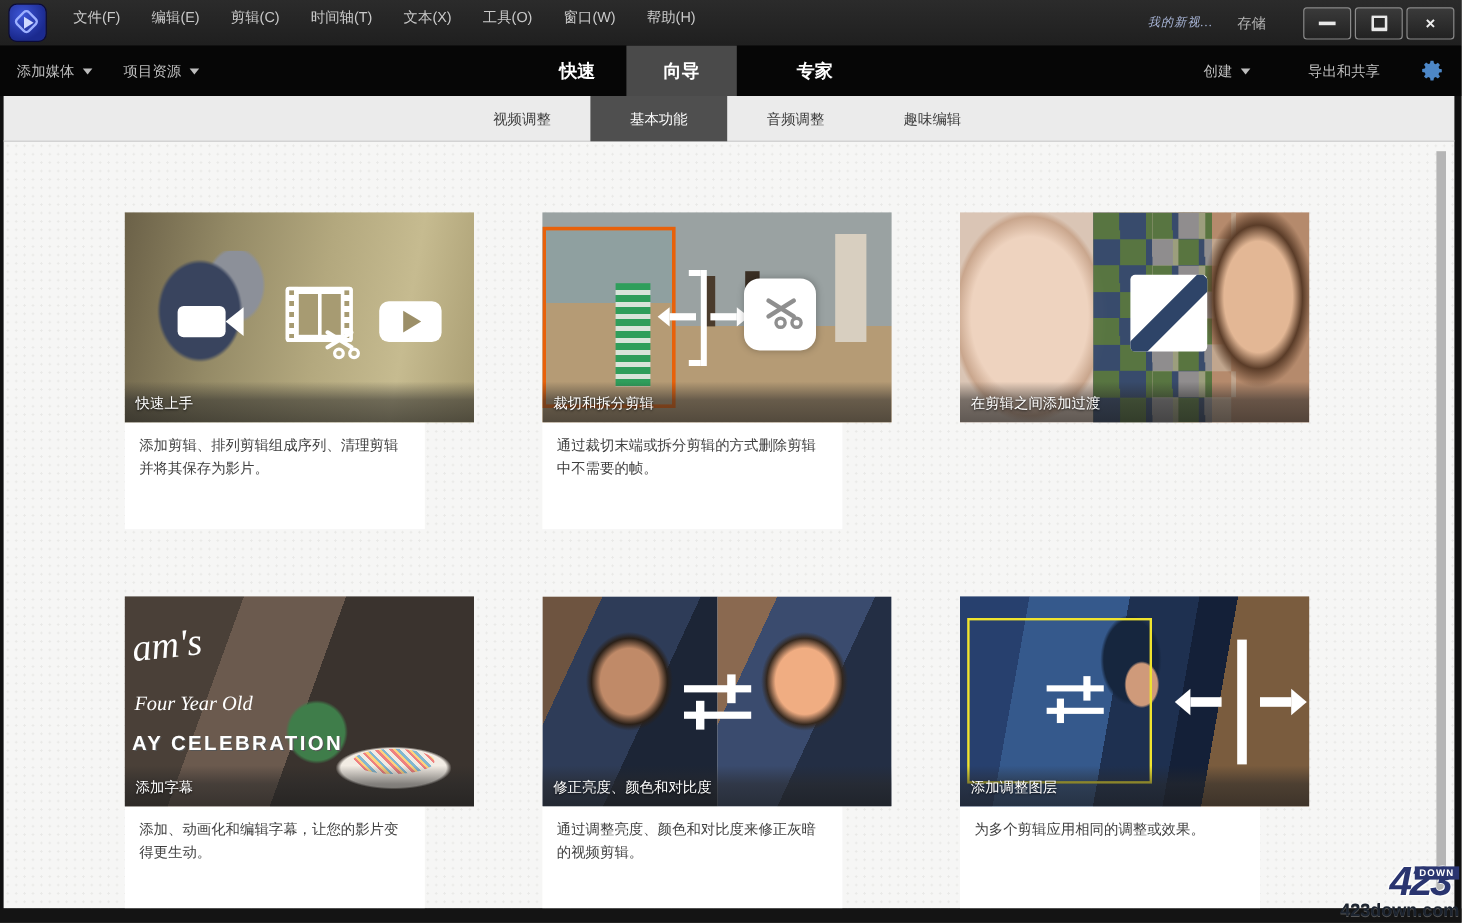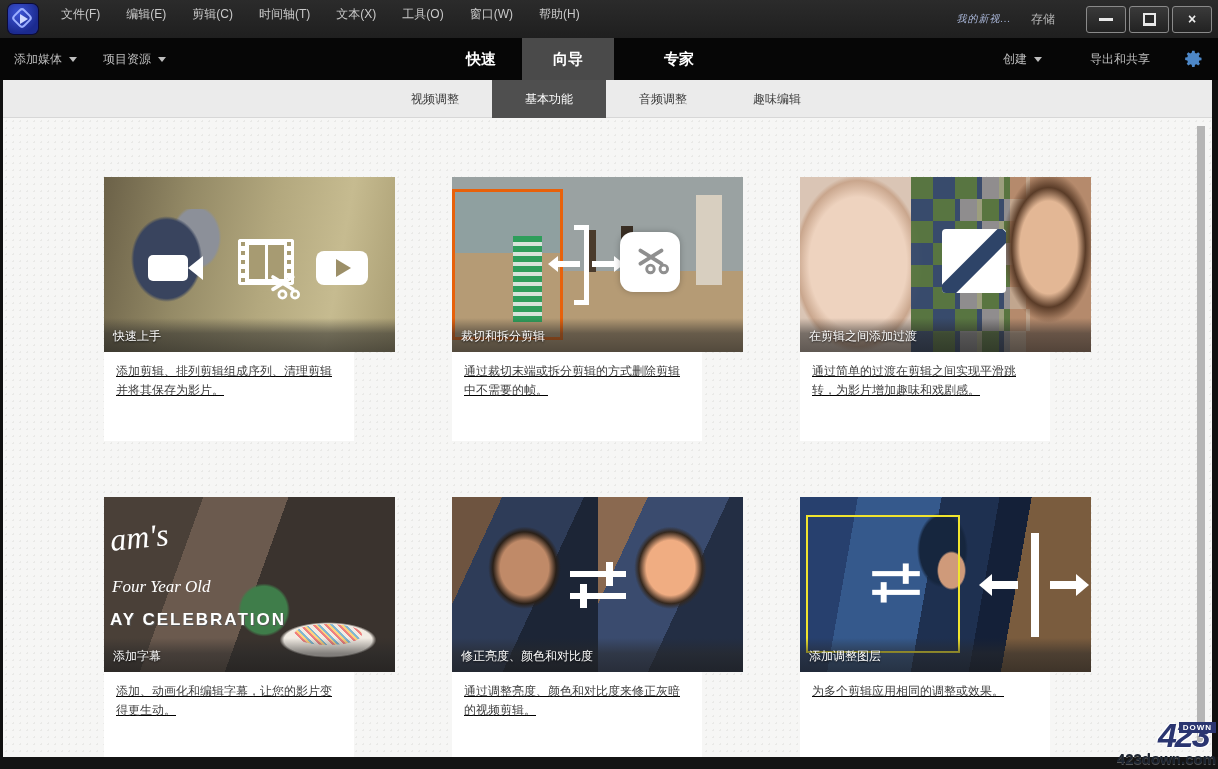--- a/index.html
+++ b/index.html
@@ -84,21 +84,21 @@
     position:absolute; top:118px; left:3px; width:1209px; height:639px;
     background:#f6f6f5;
     background-image:radial-gradient(#e9e9e7 1px, transparent 1px);
     background-size:7px 7px;
   }
   .scroll-thumb {
     position:absolute; right:7px; top:8px; width:8px; height:616px; background:#b5b5b5;
   }
   .bottom-strip { position:absolute; left:0; bottom:0; width:1218px; height:12px; background:#141414; }
   
-  .card { position:absolute; width:250px;text-decoration:underline; }
+  .card { position:absolute; width:250px; }
   .card .photo { position:relative; width:291px; height:175px; overflow:hidden; }
   .card .strip {
     position:absolute; left:0; right:0; bottom:0; height:34px;
     background:linear-gradient(rgba(40,40,40,0), rgba(40,40,40,.55) 45%, rgba(30,30,30,.65));
     display:flex; align-items:flex-end; padding:0 0 7px 9px;
   }
   .card .strip span { color:#fff; font-size:12px; text-shadow:0 1px 2px rgba(0,0,0,.8); }
   .card .desc {
     background:#fff; padding:10px 12px; height:89px;
     color:#3f3f3f; font-size:12px; line-height:1.55;
@@ -335,21 +335,20 @@
     <div class="photo ph3">
       <div class="baby"></div>
       <div class="checks"></div>
         <div class="checks2"></div>
       <div class="woman"></div>
       <div class="diag"></div>
       <div class="strip">
         <span>在剪辑之间添加过渡</span>
       </div>
     </div>
-    <div class="desc">通过简单的过渡在剪辑之间实现平滑跳转，为影片增加趣味和戏剧感。</div>
   </div>
 
   <div class="card row2" style="left:101px; top:379px;">
     <div class="photo ph4">
       <div class="shirt"></div>
         <div class="cake"></div>
       <span class="ovl script1">am's</span>
       <span class="ovl script2">Four Year Old</span>
       <span class="ovl caps">AY CELEBRATION</span>
       <div class="strip">

